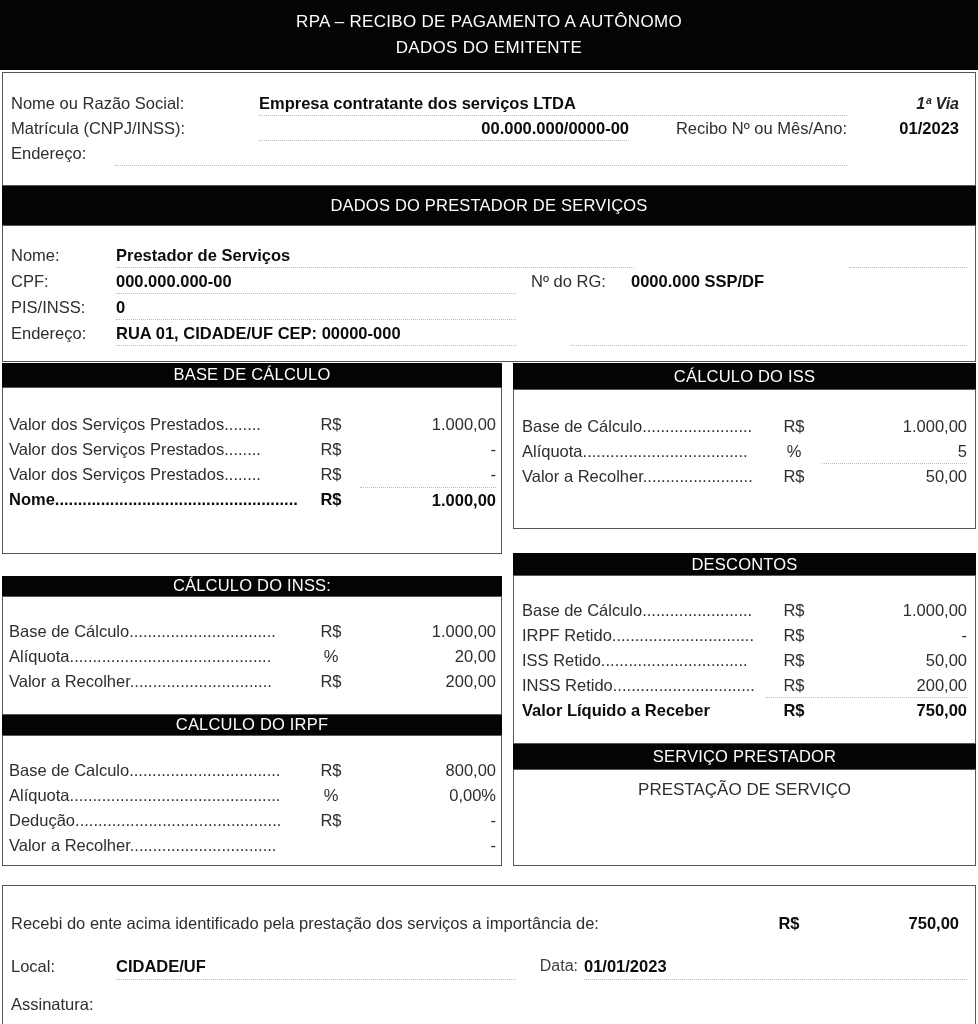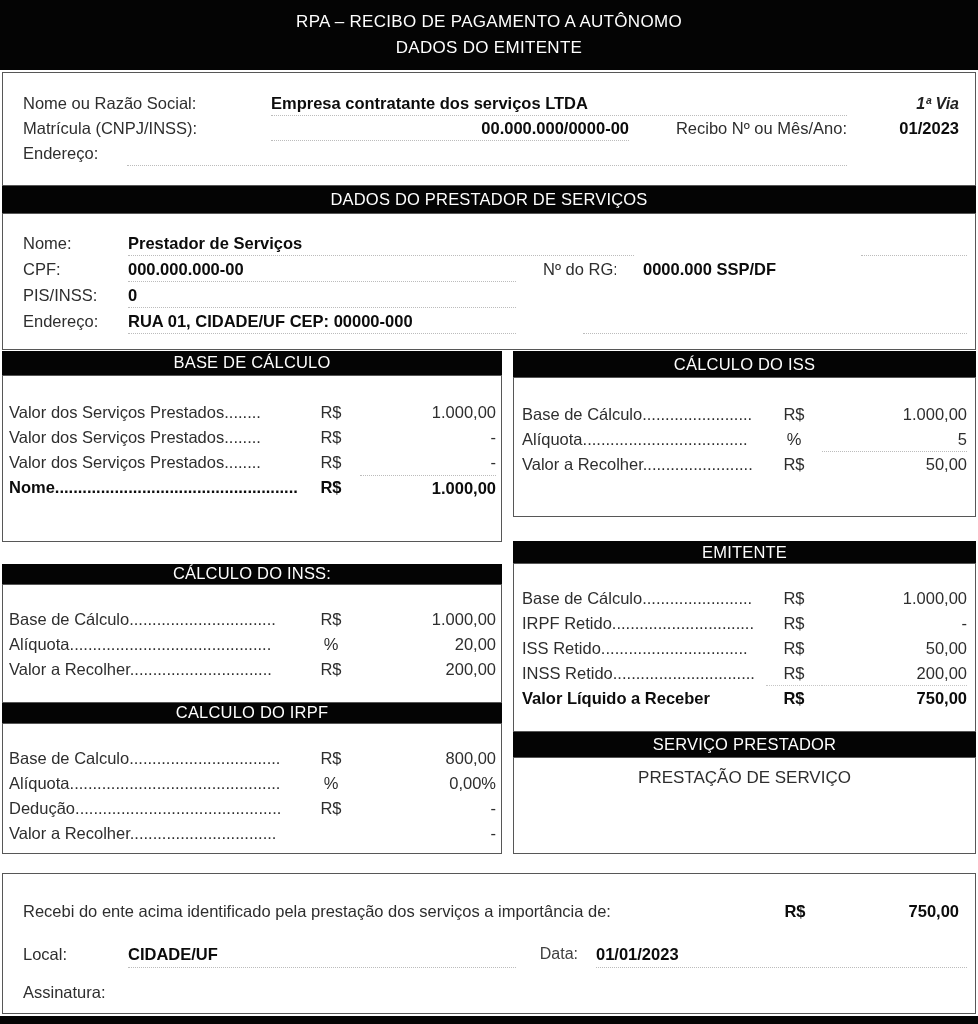--- a/index.html
+++ b/index.html
@@ -7,30 +7,30 @@
   .page {
     width: 978px; height: 1024px; margin: 0 auto; background: #ffffff;
     font-family: "Liberation Sans", "DejaVu Sans", sans-serif;
     color: #222; overflow: hidden; position: relative;
   }
   
   .band { background:#040404; color:#fefefe; text-align:center; display:flex; flex-direction:column; align-items:flex-start; justify-content:center; }
   .top-band { height:70px; font-size:17px; line-height:26px; letter-spacing:.3px; }
   .band-line { width:100%; }
   .bar { background:#040404; color:#fefefe; display:flex; align-items:center; justify-content:center; font-size:16.5px; letter-spacing:.2px; }
-  .prestador-bar { height:27px; margin:0 2px; }
+  .prestador-bar { height:39px; margin:0 2px; }
   .bottom-bar { height:12px; background:#040404; margin-top:2px; }
   
   .box { border:1.5px solid #575757; background:#fff; }
   .emitente-box { margin:2px 2px 0 2px; height:114px; padding:18px 8px 0 8px; }
   .prestador-box { margin:0 2px; height:137px; padding:16px 8px 0 8px; }
   .footer-box { margin:19px 2px 0 2px; height:141px; padding:22px 8px 0 8px; }
   
   .grow { display:grid; }
-  .grow > span { display:block; line-height:25px; white-space:nowrap; overflow:hidden;margin-left:12px; }
+  .grow > span { display:block; line-height:25px; white-space:nowrap; overflow:hidden; }
   .lbl { color:#2e2e2e; font-size:16.5px; }
   .val { font-weight:700; color:#0c0c0c; font-size:16.5px; }
   .dotted { border-bottom:1px dotted #bcbcbc; }
   .r-align { text-align:right; }
   
   .e-row { height:25px; }
   .e-row1 { grid-template-columns:248px 1fr 120px; }
   .e-row2 { grid-template-columns:248px 370px 1fr 112px; }
   .e-row3 { grid-template-columns:104px 1fr 120px; }
   .via { font-weight:700; font-style:italic; text-align:right; padding-right:8px; font-size:16px; }
@@ -225,21 +225,21 @@
         </div>
         <div class="crow crow-r">
           <span>Valor a Recolher........................</span>
           <span class="cunit">R$</span>
           <span class="cval">50,00</span>
         </div>
       </div>
 
       <div class="col-gap"></div>
 
-      <div class="bar sec-bar-sm">EMITENTE</div>
+      <div class="bar sec-bar-sm">DESCONTOS</div>
       <div class="cbox cbox-r2">
         <div class="crow crow-r">
           <span>Base de Cálculo........................</span>
           <span class="cunit">R$</span>
           <span class="cval">1.000,00</span>
         </div>
         <div class="crow crow-r">
           <span>IRPF Retido...............................</span>
           <span class="cunit">R$</span>
           <span class="cval">-</span>

